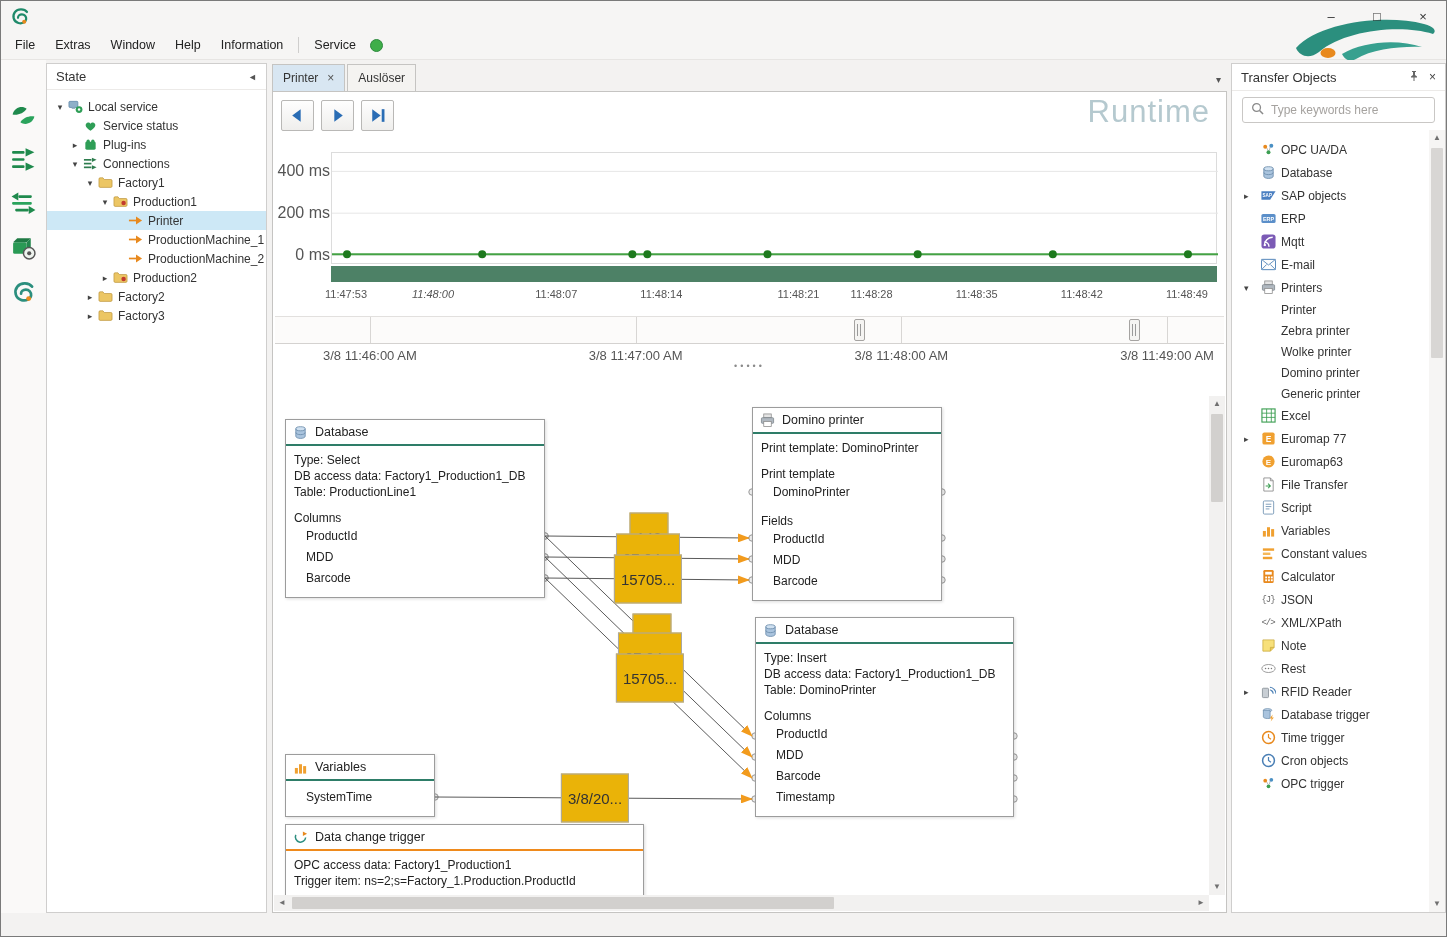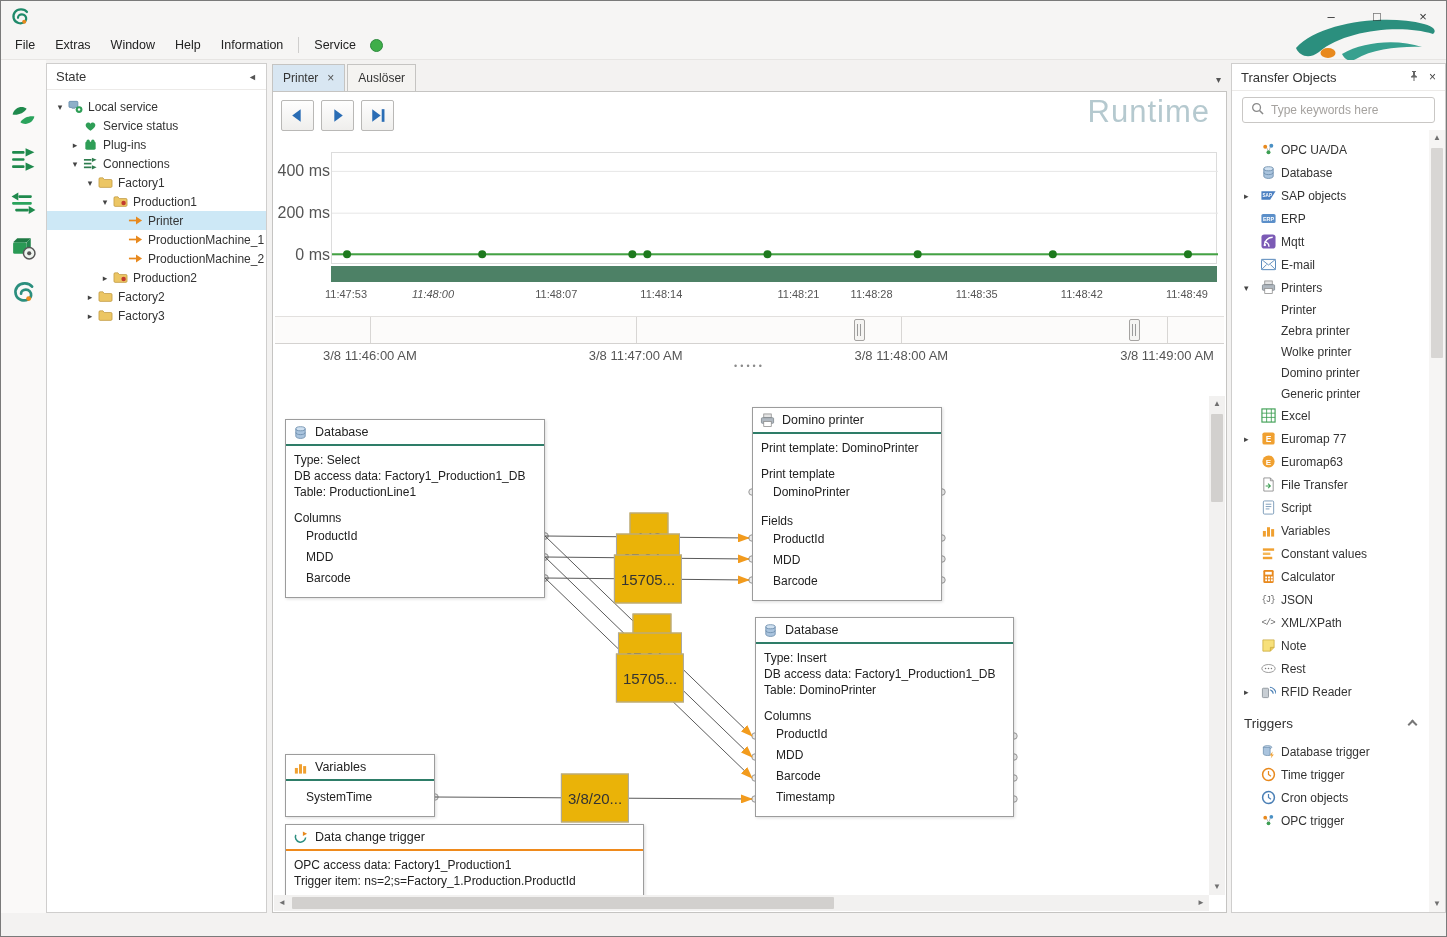--- a/index.html
+++ b/index.html
@@ -765,21 +765,20 @@
         <div class="tp-item">
           <span class="exp">▸</span>
           <span class="ic">
             <svg viewBox="0 0 16 16">
               <rect x="1.5" y="4.5" width="6.5" height="10" rx="1" fill="#c8ced4" stroke="#7d858d" stroke-width=".8"></rect>
               <path d="M9.5 6.5a4 4 0 013.5 3.9M9.5 3.5a7 7 0 016.5 6.9" fill="none" stroke="#4a7fb5" stroke-width="1.1"></path>
             </svg>
           </span>
           <span class="tp-label">RFID Reader</span>
         </div>
-        <div class="section-head"><span class="section-title">Triggers</span><span class="chev"></span></div>
         <div class="tp-item">
           <span class="ic">
             <svg viewBox="0 0 16 16">
               <ellipse cx="7" cy="3.5" rx="4.5" ry="1.8" fill="#cfe0f0" stroke="#6b8cab" stroke-width=".8"></ellipse>
               <path d="M2.5 3.5v7c0 1 2 1.8 4.5 1.8 1 0 2-.1 2.7-.4V3.5z" fill="#aac4de" stroke="#6b8cab" stroke-width=".8"></path>
               <path d="M12.5 8l-3.2 4.2h2.1L10.3 15.5l3.4-4.4h-2z" fill="#f0a030"></path>
             </svg>
           </span>
           <span class="tp-label">Database trigger</span>
         </div>

